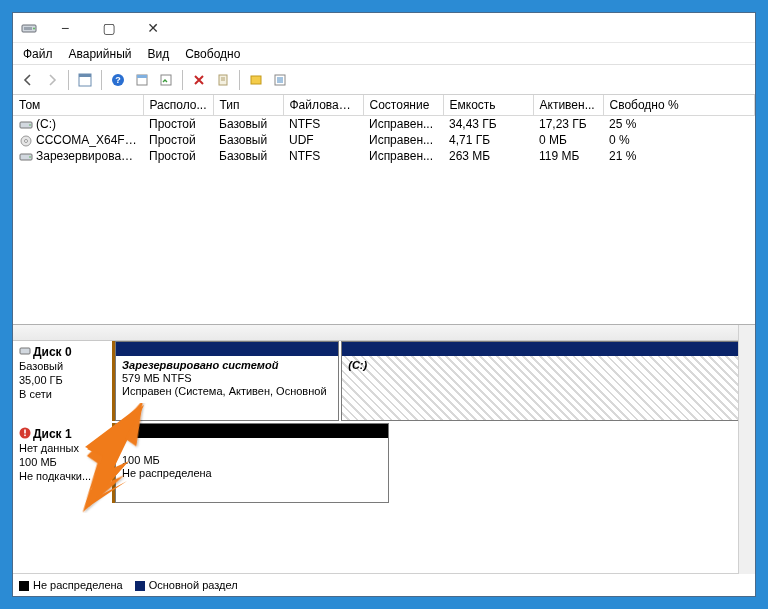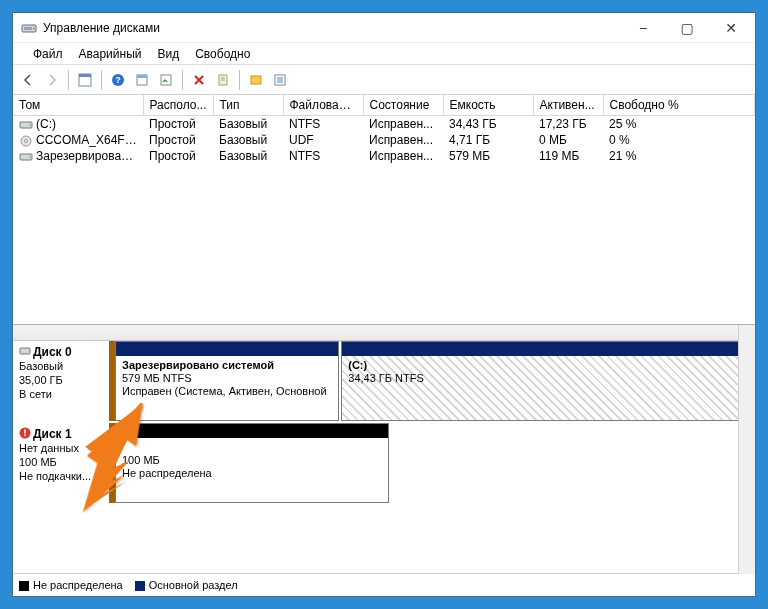--- a/index.html
+++ b/index.html
@@ -3,63 +3,62 @@
 <meta charset="utf-8">
 <style>
 * { margin: 0; padding: 0; box-sizing: border-box; font-family: "Segoe UI", Tahoma, sans-serif; }
 body { background: #2b8bd4; padding: 12px; overflow: hidden; }
 .window { background: #fff; width: 744px; height: 585px; border: 1px solid #4a6a8a; display: flex; flex-direction: column; position: relative; }
 .titlebar { height: 30px; display: flex; align-items: center; padding: 0 2px 0 8px; background: #fff; border-bottom: 1px solid #e8e8e8; }
 .titlebar .ico { width: 16px; height: 16px; margin-right: 6px; }
 .titlebar .title { font-size: 12px; color: #000; flex: 1; }
 .winbtns { display: flex; }
 .winbtn { width: 44px; height: 28px; display: flex; align-items: center; justify-content: center; font-size: 14px; color: #333; }
-.menubar { height: 22px; display: flex; align-items: center; padding: 0 12px; font-size: 12px; border-bottom: 1px solid #e0e0e0; }
+.menubar { height: 22px; display: flex; align-items: center; padding: 0 2px; font-size: 12px; border-bottom: 1px solid #e0e0e0; }
 .menuitem { padding: 2px 8px; }
 .toolbar { height: 30px; display: flex; align-items: center; padding: 0 4px; gap: 2px; border-bottom: 1px solid #d0d0d0; }
 .tbtn { width: 22px; height: 22px; display: flex; align-items: center; justify-content: center; }
 .tsep { width: 1px; height: 20px; background: #c0c0c0; margin: 0 3px; }
 .content { flex: 1; display: flex; flex-direction: column; min-height: 0; }
 .vol-table { flex: 0 0 230px; overflow: auto; border-bottom: 1px solid #b0b0b0; }
 .vol-table table { width: 100%; border-collapse: collapse; font-size: 12px; table-layout: fixed; }
 .vol-table th { text-align: left; font-weight: normal; padding: 3px 6px; border-right: 1px solid #d8d8d8; border-bottom: 1px solid #d8d8d8; background: #fff; white-space: nowrap; overflow: hidden; text-overflow: ellipsis; }
 .vol-table td { padding: 1px 6px; white-space: nowrap; overflow: hidden; text-overflow: ellipsis; }
 .disk-pane { flex: 1; overflow-y: auto; background: #fff; position: relative; border-bottom: 1px solid #d0d0d0; }
 .disk-scroll-strip { height: 16px; background: linear-gradient(#f5f5f5,#eaeaea); border-bottom: 1px solid #c8c8c8; }
 .disk-row { display: flex; border-bottom: 2px solid #fff; min-height: 82px; }
 .disk-row.selected .disk-header { background: #0a246a; border-top: 4px solid #0a246a; }
 .disk-row:not(.selected) .disk-header { background: #000; border-top: 4px solid #000; }
-.disk-info { width: 102px; padding: 4px 6px; font-size: 11px; line-height: 14px; border-right: 6px solid #a16207; background: #fff; }
+.disk-info { width: 102px; padding: 4px 6px; font-size: 11px; line-height: 14px; border-right: 3px solid #a16207; background: #fff; }
 .disk-info .dname { font-weight: bold; font-size: 12px; }
 .disk-parts { flex: 1; display: flex; gap: 2px; padding: 0; }
 .disk-part { flex: 1; border: 1px solid #7a7a7a; display: flex; flex-direction: column; font-size: 11px; line-height: 13px; overflow: hidden; }
 .disk-part.hatched { background: repeating-linear-gradient(45deg, #fff, #fff 4px, #d8d8d8 4px, #d8d8d8 6px); }
 .disk-header { height: 14px; }
 .disk-body { padding: 3px 6px; background: transparent; flex: 1; }
-.disk-body .pname { font-weight: bold; }
+.disk-body .pname { font-weight: bold; font-style: italic; }
 .disk-scrollbar { width: 17px; background: #f0f0f0; border-left: 1px solid #d0d0d0; }
 .legend { height: 22px; display: flex; align-items: center; font-size: 11px; gap: 12px; padding: 0 6px; }
 .legend .sw { width: 10px; height: 10px; display: inline-block; margin-right: 4px; vertical-align: middle; }
 .vol-ico { display:inline-block; width:14px; height:12px; vertical-align:middle; margin-right:3px; }
 .arrow-overlay { position: absolute; pointer-events: none; z-index: 50; }
 </style>
 </head>
 <body>
 
 <div class="window">
 
   <div class="titlebar">
     <span class="ico">
       <svg viewBox="0 0 16 16">
           <rect x="1" y="5" width="14" height="7" rx="1" fill="#d2d8df" stroke="#6a6f77"></rect>
           <rect x="3" y="7" width="8" height="3" fill="#9aa3ae"></rect>
           <circle cx="13" cy="8.5" r="0.9" fill="#4fb24f"></circle>
         </svg>
     </span>
-    <span class="title">Управление дисками</span>
     <div class="winbtns">
       <div class="winbtn">−</div>
       <div class="winbtn">▢</div>
       <div class="winbtn">✕</div>
     </div>
   </div>
 
   <div class="menubar">
     <div class="menuitem">Файл</div>
     <div class="menuitem">Аварийный</div>
@@ -188,21 +187,21 @@
             </tr>
             <tr>
               <td><span class="vol-ico"><svg viewBox="0 0 14 12">
                     <rect x="1" y="3" width="12" height="6" rx="1" fill="#d2d8df" stroke="#777"></rect>
                     <circle cx="11" cy="6" r="0.8" fill="#4fb24f"></circle>
                   </svg></span>Зарезервировано...</td>
               <td>Простой</td>
               <td>Базовый</td>
               <td>NTFS</td>
               <td>Исправен...</td>
-              <td>579 МБ</td>
+              <td>263 МБ</td>
               <td>119 МБ</td>
               <td>21 %</td>
             </tr>
           </tbody>
       </table>
     </div>
 
     <div style="display:flex; flex:1; min-height:0;">
       <div class="disk-pane" id="disk-pane">
         <div class="disk-scroll-strip"></div>
@@ -221,21 +220,20 @@
                 <div class="disk-body">
                   <div class="pname">Зарезервировано системой</div>
                   <div>579 МБ NTFS</div>
                   <div>Исправен (Система, Активен, Основной</div>
                 </div>
               </div>
               <div class="disk-part hatched" style="flex:0 0 64%">
                 <div class="disk-header" style="background:#0a246a"></div>
                 <div class="disk-body">
                   <div class="pname">(C:)</div>
-                  <div>34,43 ГБ NTFS</div>
                 </div>
               </div>
             </div>
           </div>
           <div class="disk-row">
             <div class="disk-info">
               <div class="dname"><svg width="12" height="12" viewBox="0 0 12 12" style="vertical-align:-1px;margin-right:2px">
                   <circle cx="6" cy="6" r="5.5" fill="#d43a2f"></circle>
                   <rect x="5.2" y="2.5" width="1.6" height="4" fill="#fff"></rect>
                   <rect x="5.2" y="7.5" width="1.6" height="1.6" fill="#fff"></rect>

